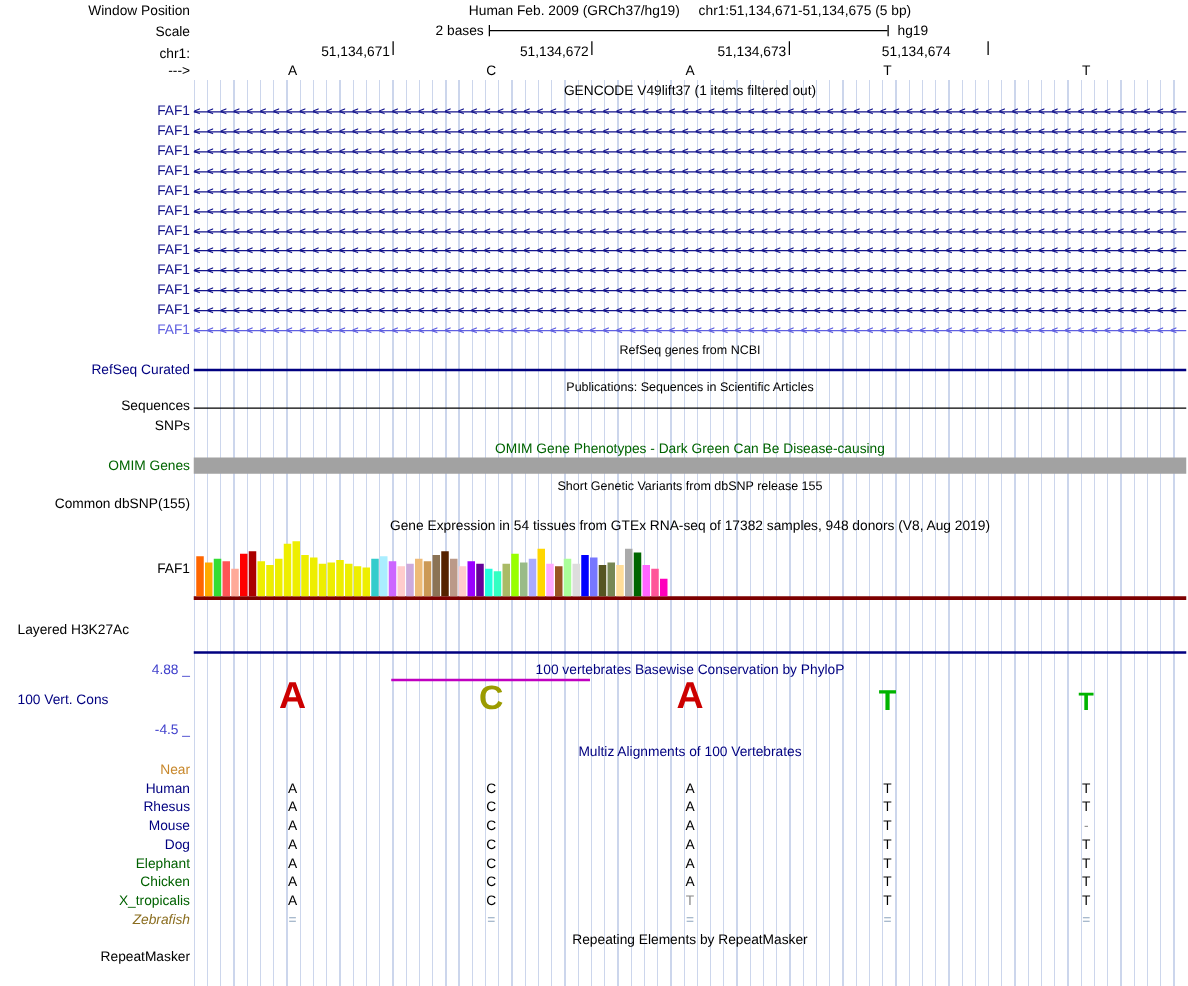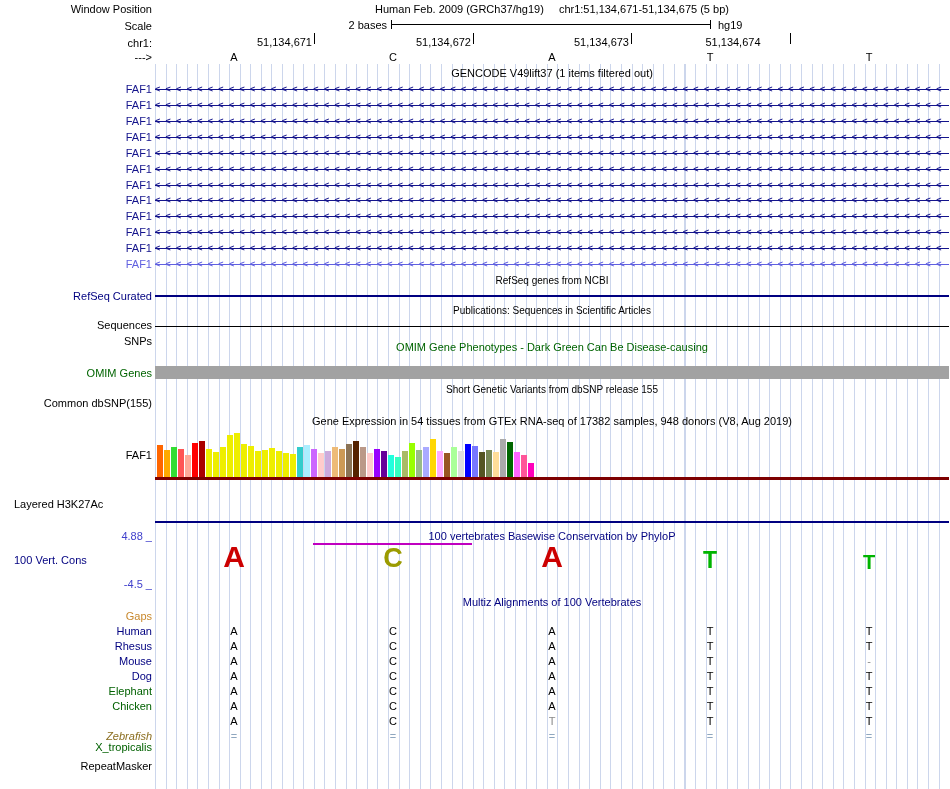--- a/index.html
+++ b/index.html
@@ -48,43 +48,44 @@
 
   <div class="center-title small" style="top:274px">RefSeq genes from NCBI</div>
   <div class="track-label c-navy" style="top:289px">RefSeq Curated</div>
   <div class="hline" style="top:295px;height:2px;background:#000080"></div>
 
   <div class="center-title small" style="top:304px">Publications: Sequences in Scientific Articles</div>
   <div class="track-label" style="top:318px">Sequences</div>
   <div class="hline" style="top:326px;height:1px;background:#000000"></div>
   <div class="track-label" style="top:334px">SNPs</div>
 
-  <div class="center-title c-green" style="top:340px">OMIM Gene Phenotypes - Dark Green Can Be Disease-causing</div>
+  <div class="center-title c-green" style="top:352px">OMIM Gene Phenotypes - Dark Green Can Be Disease-causing</div>
   <div class="hline" style="top:366px;height:13px;background:#a2a2a2"></div>
   <div class="track-label c-green" style="top:366px">OMIM Genes</div>
 
   <div class="center-title small" style="top:383px">Short Genetic Variants from dbSNP release 155</div>
   <div class="track-label" style="top:396px">Common dbSNP(155)</div>
 
   <div class="center-title" style="top:414px">Gene Expression in 54 tissues from GTEx RNA-seq of 17382 samples, 948 donors (V8, Aug 2019)</div>
   <div class="track-label" style="top:448px">FAF1</div>
   <div class="hline" style="top:477px;height:3px;background:#7d0000"></div>
 
   <div class="track-label tl-left" style="top:497px">Layered H3K27Ac</div>
   <div class="hline" style="top:521px;height:2px;background:#000080"></div>
 
   <div class="center-title c-navy" style="top:529px">100 vertebrates Basewise Conservation by PhyloP</div>
   <div class="track-label c-blue" style="top:529px">4.88 _</div>
   <div class="track-label tl-left c-navy" style="top:553px">100 Vert. Cons</div>
   <div class="track-label c-blue" style="top:577px">-4.5 _</div>
   <div class="abs" style="top:543px;left:313px;width:159px;height:2px;background:#c000c0"></div>
 
   <div class="center-title c-navy" style="top:595px">Multiz Alignments of 100 Vertebrates</div>
-  <div class="track-label c-orange" style="top:609px">Gaps</div>
-
+  <div class="track-label c-orange" style="top:609px">Near</div>
+
+  <div class="center-title" style="top:745px">Repeating Elements by RepeatMasker</div>
   <div class="track-label" style="top:759px">RepeatMasker</div>
 <div class="abs" style="top:36px;left:202px;width:110px;text-align:right;">51,134,671</div>
     <div class="abs" style="top:33px;left:314px;width:1px;height:11px;background:#000;"></div>
     <div class="abs" style="top:36px;left:361px;width:110px;text-align:right;">51,134,672</div>
     <div class="abs" style="top:33px;left:473px;width:1px;height:11px;background:#000;"></div>
     <div class="abs" style="top:36px;left:519px;width:110px;text-align:right;">51,134,673</div>
     <div class="abs" style="top:33px;left:631px;width:1px;height:11px;background:#000;"></div>
     <div class="abs" style="top:36px;left:678px;width:110px;text-align:center;">51,134,674</div>
     <div class="abs" style="top:33px;left:790px;width:1px;height:11px;background:#000;"></div>
     <div class="col-cell" style="top:50px;left:214px;">A</div>
@@ -206,21 +207,21 @@
     <div class="col-cell" style="top:684px;left:373px;color:#000000;">C</div>
     <div class="col-cell" style="top:684px;left:532px;color:#000000;">A</div>
     <div class="col-cell" style="top:684px;left:690px;color:#000000;">T</div>
     <div class="col-cell" style="top:684px;left:849px;color:#000000;">T</div>
     <div class="track-label" style="top:699px;color:#006100;">Chicken</div>
     <div class="col-cell" style="top:699px;left:214px;color:#000000;">A</div>
     <div class="col-cell" style="top:699px;left:373px;color:#000000;">C</div>
     <div class="col-cell" style="top:699px;left:532px;color:#000000;">A</div>
     <div class="col-cell" style="top:699px;left:690px;color:#000000;">T</div>
     <div class="col-cell" style="top:699px;left:849px;color:#000000;">T</div>
-    <div class="track-label" style="top:740px;color:#006100;">X_tropicalis</div>
+    <div class="track-label" style="top:714px;color:#006100;">X_tropicalis</div>
     <div class="col-cell" style="top:714px;left:214px;color:#000000;">A</div>
     <div class="col-cell" style="top:714px;left:373px;color:#000000;">C</div>
     <div class="col-cell" style="top:714px;left:532px;color:#8a8a8a;">T</div>
     <div class="col-cell" style="top:714px;left:690px;color:#000000;">T</div>
     <div class="col-cell" style="top:714px;left:849px;color:#000000;">T</div>
     <div class="track-label" style="top:729px;color:#8a6d1f;font-style:italic;">Zebrafish</div>
     <div class="col-cell" style="top:729px;left:214px;color:#8fa7bf;">=</div>
     <div class="col-cell" style="top:729px;left:373px;color:#8fa7bf;">=</div>
     <div class="col-cell" style="top:729px;left:532px;color:#8fa7bf;">=</div>
     <div class="col-cell" style="top:729px;left:690px;color:#8fa7bf;">=</div>

